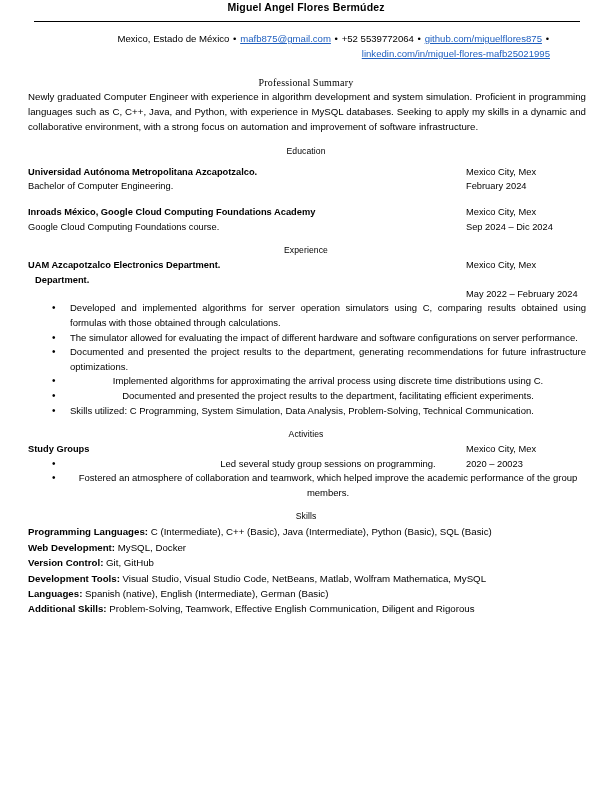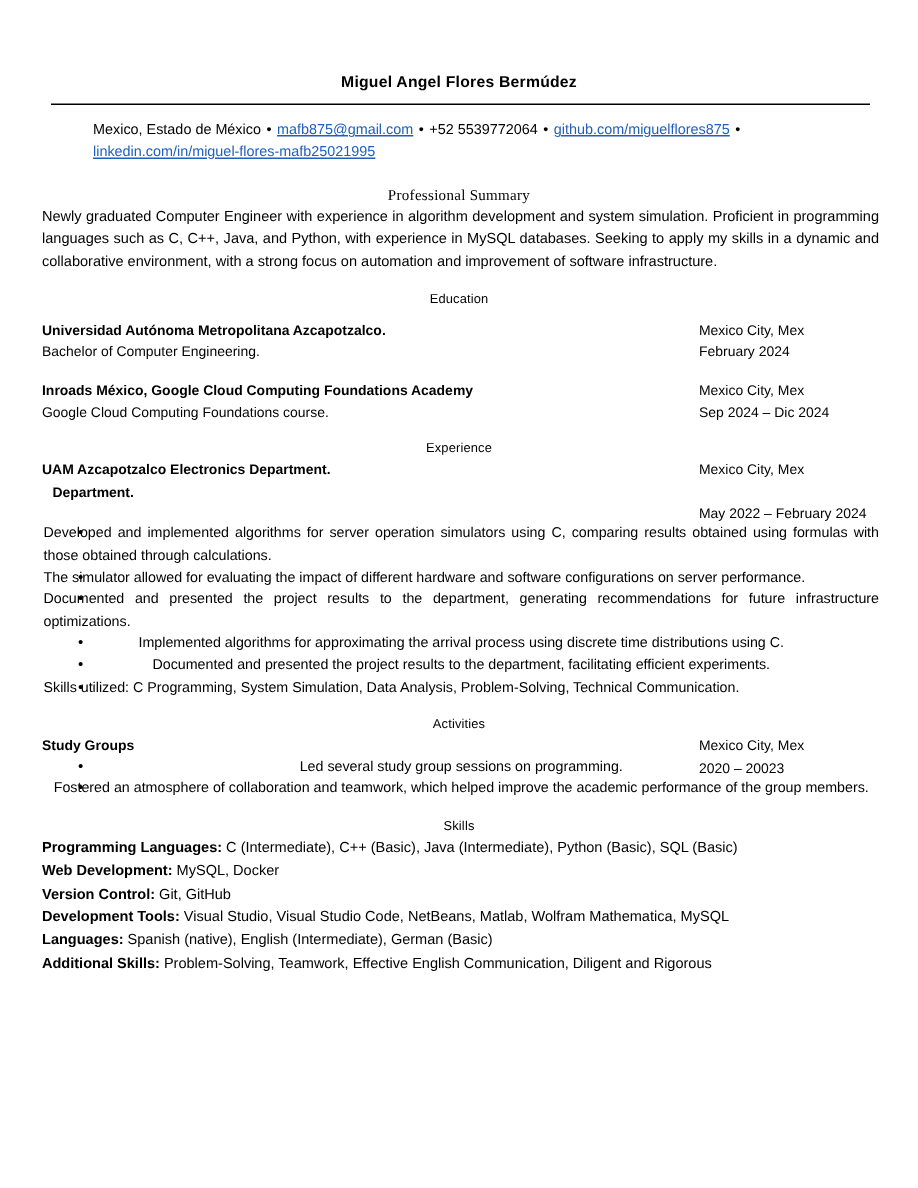--- a/index.html
+++ b/index.html
@@ -22,30 +22,29 @@
     padding: 0;
     position: relative;
   }
 
   
   .name-line {
     text-align: center;
     font-weight: bold;
     font-size: 10.5px;
     letter-spacing: 0.15px;
-    padding-top: 48px;
     line-height: 14px;
   }
   .hr {
     border: none;
     border-top: 1.3px solid #000;
     margin: 7px 32px 0 34px;
   }
   .contact {
-    text-align: left;
+    text-align: right;
     font-size: 9.6px;
     line-height: 15px;
     margin: 9px 62px 16px 62px;
   }
   .contact a,
   .link {
     color: #1f5fbf;
     text-decoration: underline;
   }
   .sep {
@@ -115,21 +114,21 @@
   
   ul.bullets {
     margin: 0 26px 0 0;
     padding: 0;
     list-style: none;
   }
   ul.bullets li {
     position: relative;
     font-size: 9.5px;
     line-height: 14.6px;
-    padding-left: 29px;
+    padding-left: 70px;
     text-align: justify;
   }
   ul.bullets li.nojust {
     text-align: center;
   }
   ul.bullets li::before {
     content: "\2022";
     position: absolute;
     left: 52px;
     top: 0;

